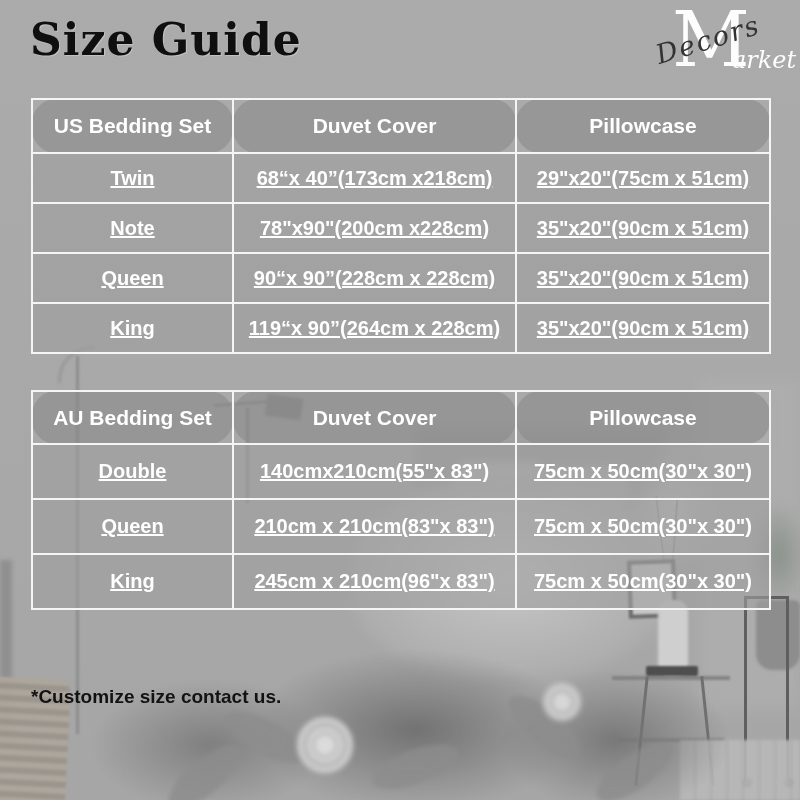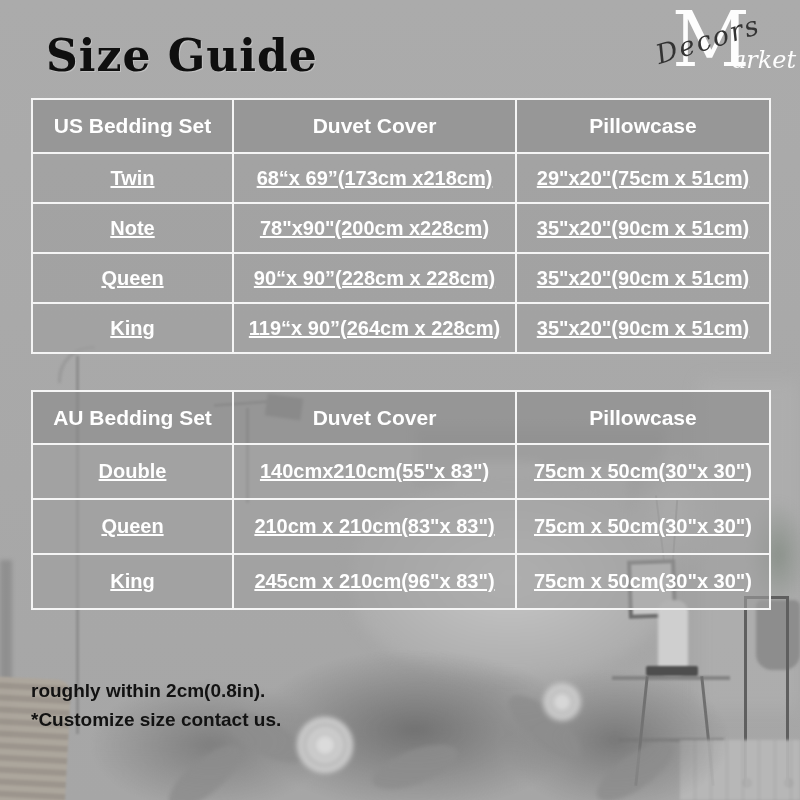--- a/index.html
+++ b/index.html
@@ -50,37 +50,37 @@
   .l2{left:300px;top:110px;transform:rotate(-20deg);background:#808080;}
   .l3{left:430px;top:70px;transform:rotate(40deg);background:#979797;}
   .l4{left:520px;top:115px;transform:rotate(-35deg);background:#7a7a7a;}
   .l5{left:90px;top:120px;transform:rotate(-40deg);background:#999;}
   .rose{left:225px;top:75px;width:60px;height:60px;border-radius:50%;
         background:radial-gradient(circle at 50% 50%,#e0e0e0 0 18%,#c4c4c4 26%,#d6d6d6 34%,#bdbdbd 48%,#d2d2d2 60%,rgba(180,180,180,0) 72%);}
   .rose2{left:470px;top:40px;width:44px;height:44px;border-radius:50%;
         background:radial-gradient(circle at 50% 50%,#dcdcdc 0 20%,#c0c0c0 34%,#d0d0d0 50%,rgba(180,180,180,0) 70%);}
 
   
-  .title{position:absolute;left:30px;top:14px;z-index:3;margin:16px;
+  .title{position:absolute;left:30px;top:14px;z-index:3;margin:0;
     font-family:"DejaVu Serif","Liberation Serif",serif;font-size:44px;font-weight:700;
     color:#0f0f0f;letter-spacing:1px;text-shadow:1px 1px 0 rgba(255,255,255,.28);}
   .logo{position:absolute;left:650px;top:6px;width:150px;height:84px;z-index:3;}
   .logo span{position:absolute;display:block;}
   .logo-m{left:22px;top:-6px;font-family:"DejaVu Serif","Liberation Serif",serif;font-size:76px;line-height:80px;color:#fdfdfd;}
   .logo-script{left:4px;top:18px;font-family:"DejaVu Serif","Liberation Serif",serif;font-style:italic;font-size:27px;color:#333;transform:rotate(-17deg);letter-spacing:2px;}
   .logo-suffix{left:82px;top:40px;font-family:"DejaVu Serif","Liberation Serif",serif;font-size:24px;color:#fdfdfd;font-style:italic;}
 
   
   table.sg{position:absolute;left:31px;width:738px;z-index:2;border-collapse:collapse;table-layout:fixed;}
   .t1{top:98px;}
   .t2{top:390px;}
   table.sg th,table.sg td{
     border:2px solid #f5f5f5;text-align:center;vertical-align:middle;
     color:#fff;font-weight:700;overflow:hidden;white-space:nowrap;}
-  table.sg th{background:rgba(138,138,138,.62);font-size:21px;}
+  table.sg th{background:rgba(138,138,138,.62);font-size:21px;border-radius:24px;}
   table.sg td{background:rgba(158,158,158,.60);font-size:20px;text-decoration:underline;}
   .t1 th{height:50px;} .t1 td{height:46px;}
   .t2 th{height:49px;} .t2 td{height:51px;}
 
   
   .notes{position:absolute;left:31px;top:679px;z-index:3;color:#121212;font-weight:700;font-size:19px;line-height:23px;}
   .note-line{white-space:pre-wrap;}
   .note-gap{margin-top:6px;}
 </style>
 </head>
@@ -150,21 +150,21 @@
     <thead>
       <tr>
         <th>US Bedding Set</th>
         <th>Duvet Cover</th>
         <th>Pillowcase</th>
       </tr>
     </thead>
     <tbody>
       <tr>
         <td>Twin</td>
-        <td>68“x 69”(173cm x218cm)</td>
+        <td>68“x 40”(173cm x218cm)</td>
         <td>29"x20"(75cm x 51cm)</td>
       </tr>
       <tr>
         <td>Note</td>
         <td>78"x90"(200cm x228cm)</td>
         <td>35"x20"(90cm x 51cm)</td>
       </tr>
       <tr>
         <td>Queen</td>
         <td>90“x 90”(228cm x 228cm)</td>
@@ -204,17 +204,16 @@
       </tr>
       <tr>
         <td>King</td>
         <td>245cm x 210cm(96"x 83")</td>
         <td>75cm x 50cm(30"x 30")</td>
       </tr>
     </tbody>
   </table>
 
   <div class="notes">
-    <div class="note-line">roughly within 2cm(0.8in).</div>
     <div class="note-line note-gap">*Customize size contact us.</div>
   </div>
 
 </div>
 
 </body></html>

